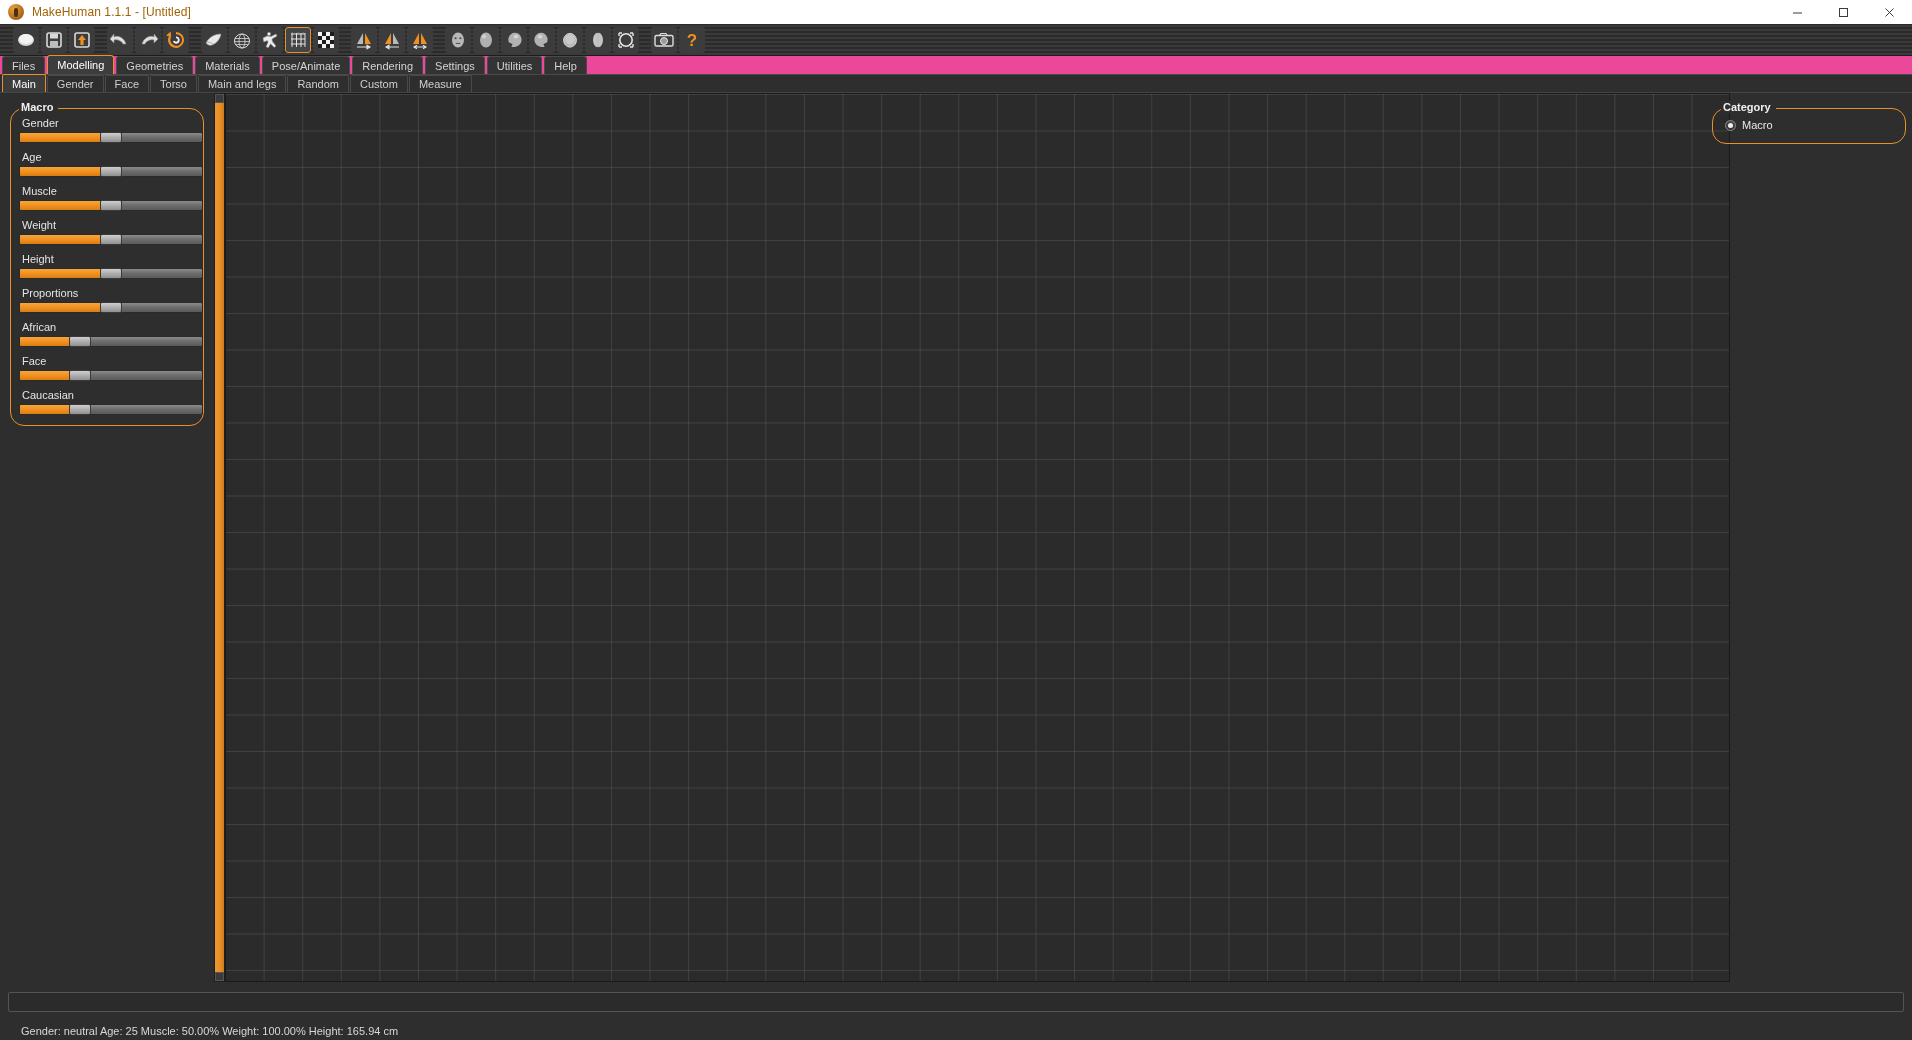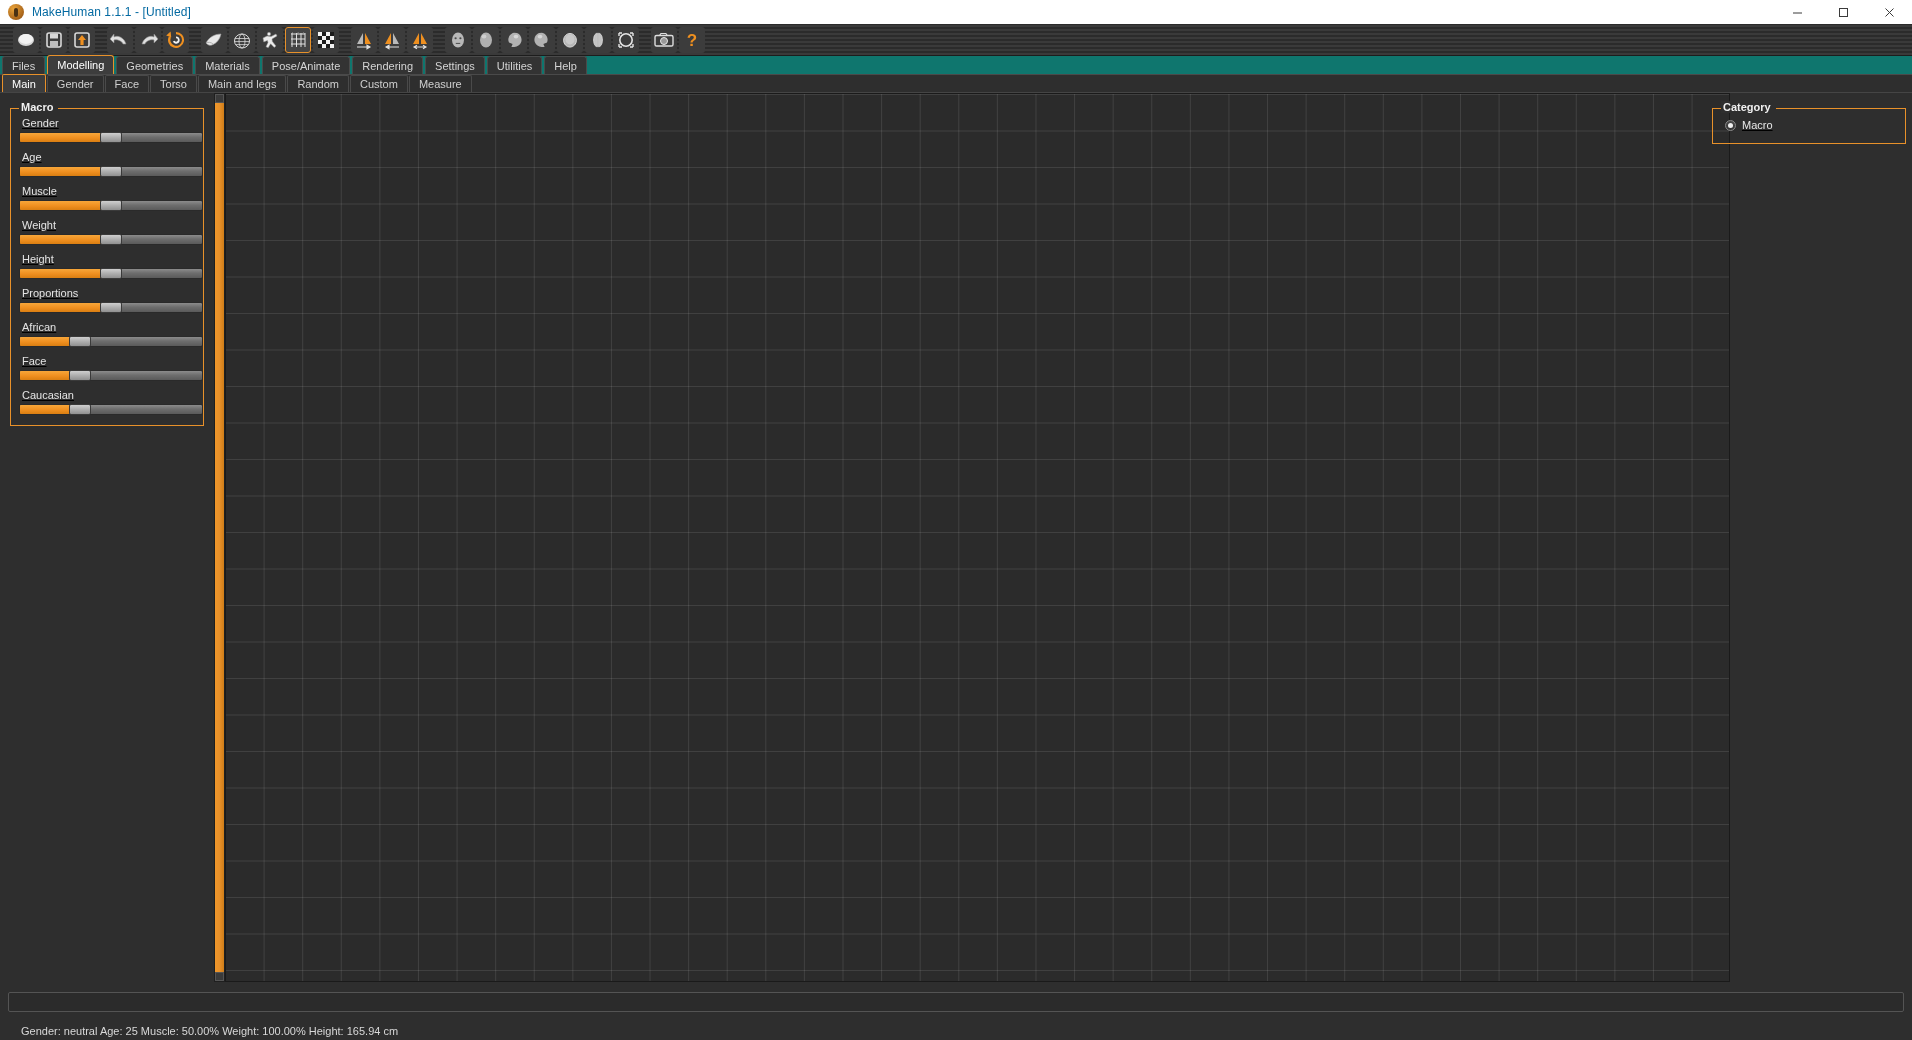--- a/index.html
+++ b/index.html
@@ -29,21 +29,21 @@
   #app-icon::after {
     content: "";
     position: absolute;
     left: 6px; top: 4px;
     width: 4px; height: 9px;
     border-radius: 2px;
     background: #4a3113;
   }
   #title-text {
     font-size: 12px;
-    color: #0369a1;
+    color: #a16207;
     letter-spacing: .1px;
     text-align: right;
   }
   #win-buttons {
     position: absolute; right: 0; top: 0;
     height: 24px; display: flex;
   }
   .win-btn {
     width: 46px; height: 24px;
     display: flex; align-items: center; justify-content: center;
@@ -77,21 +77,21 @@
   }
   .tb-sep {
     width: 10px; height: 26px;
     flex: 0 0 auto;
   }
   .tb-btn svg { display: block; }
 
   
   #maintabs {
     height: 19px;
-    background: #0f766e;
+    background: #ec4899;
     display: flex;
     align-items: flex-end;
     padding-left: 2px;
     border-bottom: 1px solid #4a4a4a;
   }
   .mtab {
     height: 18px;
     padding: 0 9px;
     font-size: 11px;
     color: #d4d4d4;
@@ -146,25 +146,24 @@
 
   
   #left-panel {
     position: absolute;
     left: 0; top: 0;
     width: 212px;
     padding: 8px 8px 0 10px;
   }
   .groupbox {
     border: 1px solid #e8912a;
-    border-radius: 0;
+    border-radius: 14px;
     padding: 8px 0 10px 8px;
     position: relative;
     margin-top: 7px;
-    text-decoration: underline;
   }
   .groupbox > .gb-title {
     position: absolute;
     top: -8px; left: 8px;
     background: #2e2e2e;
     padding: 0 5px 0 2px;
     font-size: 11px;
     font-weight: bold;
     color: #f0f0f0;
   }

